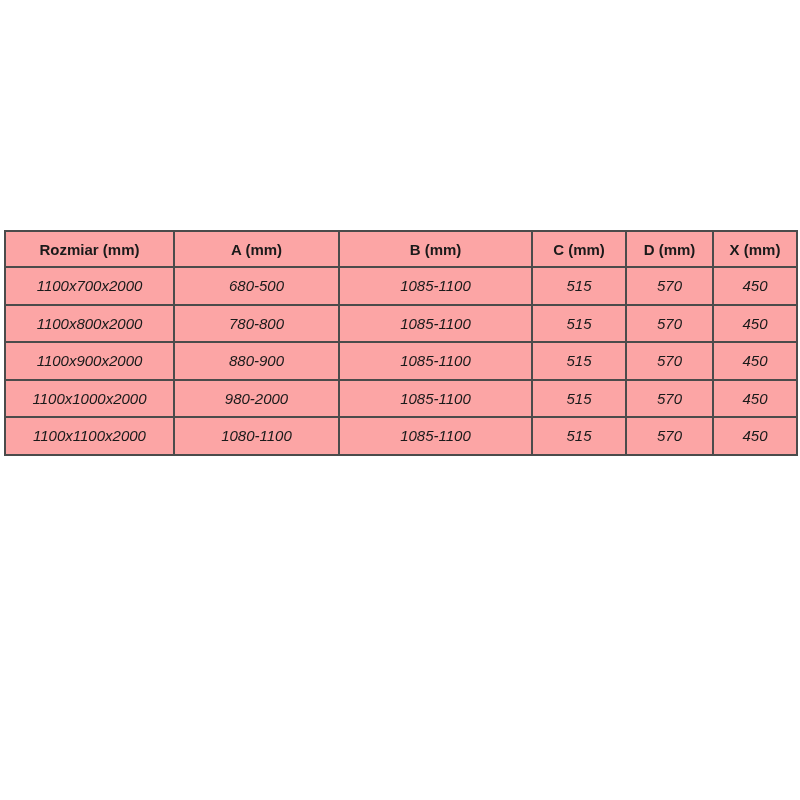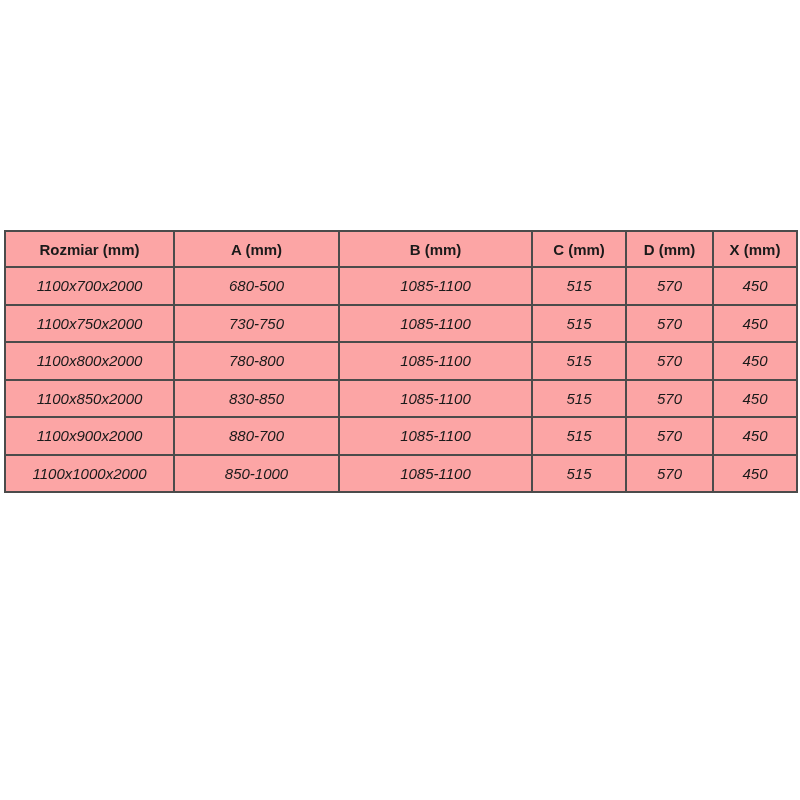--- a/index.html
+++ b/index.html
@@ -78,54 +78,46 @@
     <tbody>
         <tr>
           <td>1100x700x2000</td>
           <td>680-500</td>
           <td>1085-1100</td>
           <td>515</td>
           <td>570</td>
           <td>450</td>
         </tr>
         <tr>
-          <td>1100x750x2000</td>
-          <td>730-750</td>
-          <td>1085-1100</td>
-          <td>515</td>
-          <td>570</td>
-          <td>450</td>
-        </tr>
-        <tr>
           <td>1100x800x2000</td>
           <td>780-800</td>
           <td>1085-1100</td>
           <td>515</td>
           <td>570</td>
           <td>450</td>
         </tr>
         <tr>
-          <td>1100x850x2000</td>
-          <td>830-850</td>
-          <td>1085-1100</td>
-          <td>515</td>
-          <td>570</td>
-          <td>450</td>
-        </tr>
-        <tr>
           <td>1100x900x2000</td>
-          <td>880-700</td>
+          <td>880-900</td>
           <td>1085-1100</td>
           <td>515</td>
           <td>570</td>
           <td>450</td>
         </tr>
         <tr>
           <td>1100x1000x2000</td>
-          <td>850-1000</td>
+          <td>980-2000</td>
+          <td>1085-1100</td>
+          <td>515</td>
+          <td>570</td>
+          <td>450</td>
+        </tr>
+        <tr>
+          <td>1100x1100x2000</td>
+          <td>1080-1100</td>
           <td>1085-1100</td>
           <td>515</td>
           <td>570</td>
           <td>450</td>
         </tr>
       </tbody>
   </table>
 </div>
 
 </body></html>

